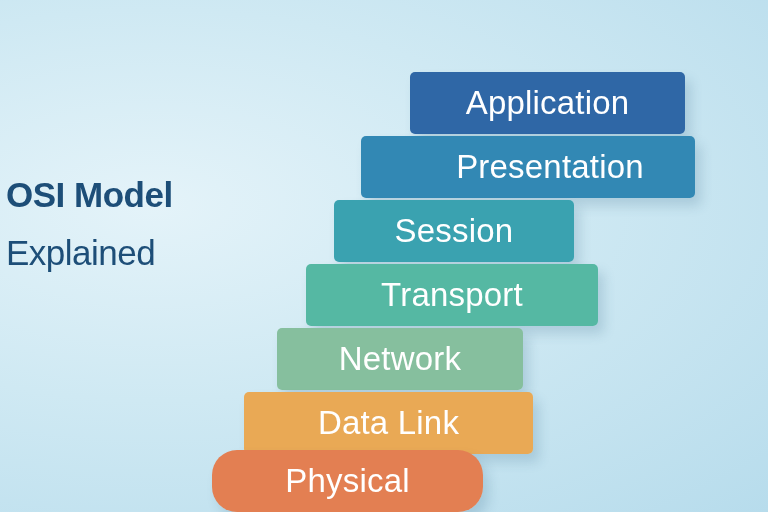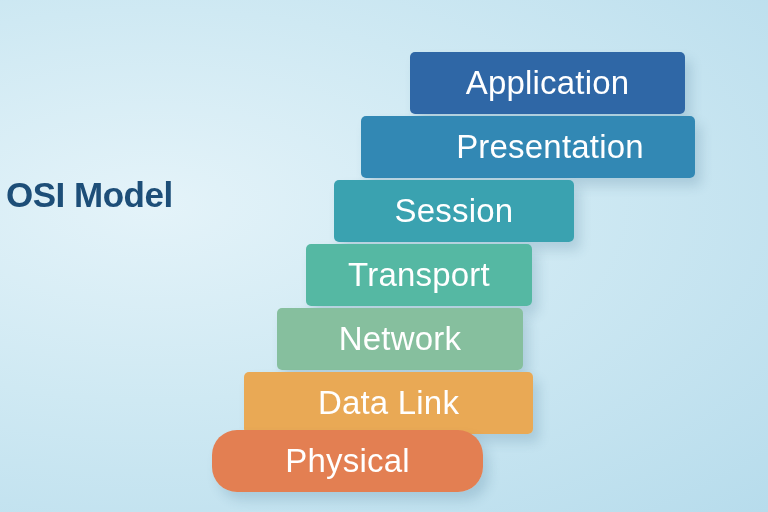--- a/index.html
+++ b/index.html
@@ -13,40 +13,42 @@
     color: #1d4e78; font-weight: 700; font-size: 35px; line-height: 58px;
     letter-spacing: -0.5px;
   }
   .title .line2 { font-weight: 400; display: block; }
   .title .line1 { display: block; }
   .layer {
     position: absolute; height: 62px; border-radius: 5px;
     color: #fff; font-size: 33px; display: flex; align-items: center;
     justify-content: center; box-shadow: 6px 8px 12px rgba(40,90,120,0.18);
     letter-spacing: 0.2px;
+    margin-top: 20px;
   }
 </style>
 </head>
 <body>
 
 <div class="title">
   <span class="line1">OSI Model</span>
+  <span class="line2">Explained</span>
 </div>
 
 <div id="stack">
   <div class="layer" style="left: 410px; top: 52px; width: 275px; background: linear-gradient(rgb(47, 103, 166) 0%, rgb(47, 103, 166) 100%); z-index: 10;">
       <span>Application</span>
     </div>
   <div class="layer" style="left: 361px; top: 116px; width: 290px; background: linear-gradient(rgb(50, 136, 180) 0%, rgb(50, 136, 180) 100%); z-index: 11; padding-left: 44px;">
       <span>Presentation</span>
     </div>
   <div class="layer" style="left: 334px; top: 180px; width: 240px; background: linear-gradient(rgb(58, 162, 176) 0%, rgb(58, 162, 176) 100%); z-index: 12;">
       <span>Session</span>
     </div>
-  <div class="layer" style="left: 306px; top: 244px; width: 226px; background: linear-gradient(rgb(85, 184, 163) 0%, rgb(85, 184, 163) 100%); z-index: 13;">
+  <div class="layer" style="left: 306px; top: 244px; width: 292px; background: linear-gradient(rgb(85, 184, 163) 0%, rgb(85, 184, 163) 100%); z-index: 13;">
       <span>Transport</span>
     </div>
   <div class="layer" style="left: 277px; top: 308px; width: 246px; background: linear-gradient(rgb(134, 191, 158) 0%, rgb(134, 191, 158) 100%); z-index: 14;">
       <span>Network</span>
     </div>
   <div class="layer" style="left: 244px; top: 372px; width: 289px; background: linear-gradient(rgb(233, 169, 85) 0%, rgb(233, 169, 85) 100%); z-index: 15;">
       <span>Data Link</span>
     </div>
   <div class="layer" style="left: 212px; top: 430px; width: 271px; background: linear-gradient(rgb(227, 127, 82) 0%, rgb(227, 127, 82) 100%); z-index: 16; border-radius: 25px;">
       <span>Physical</span>

